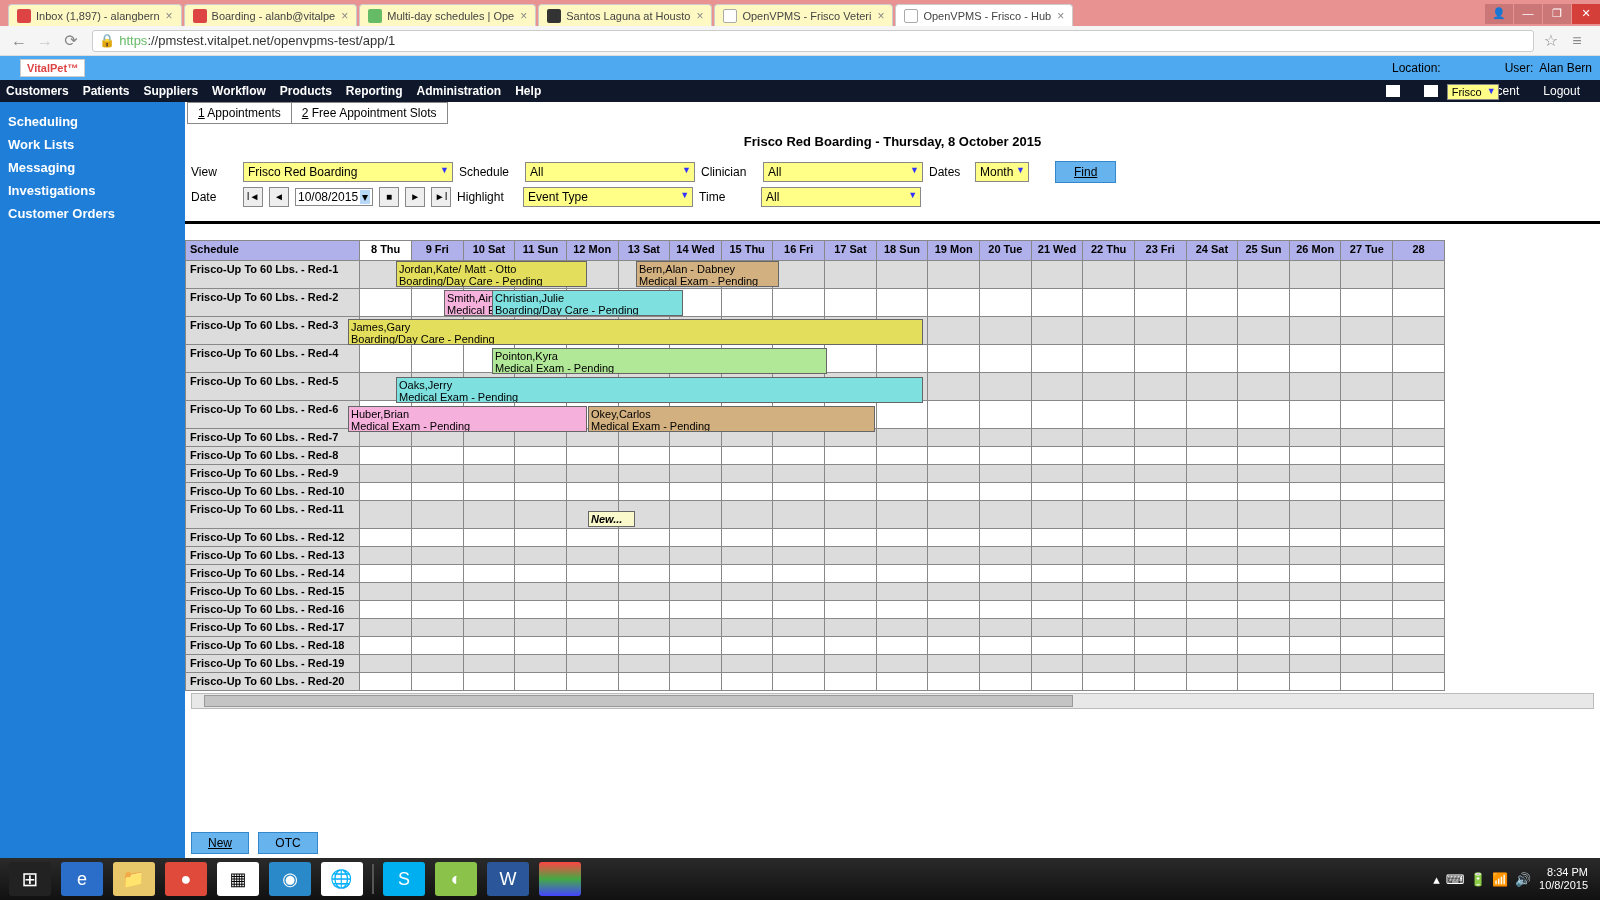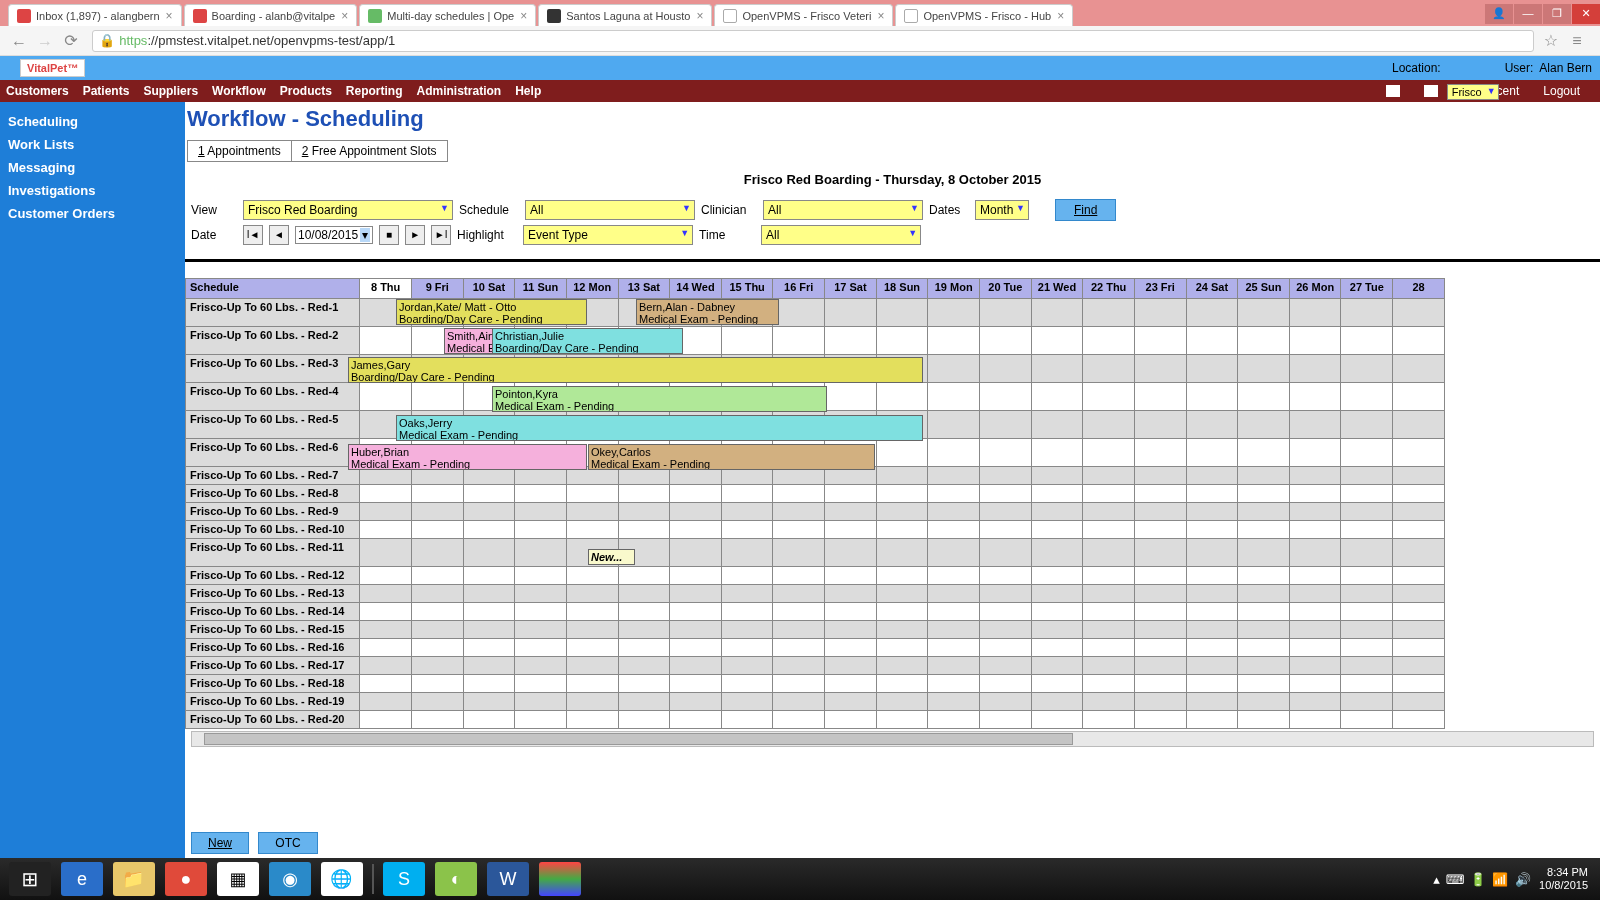--- a/index.html
+++ b/index.html
@@ -1,20 +1,20 @@
 <!DOCTYPE html>
 <html><head>
 <meta charset="utf-8">
 <style>
 * { box-sizing: border-box; margin: 0; padding: 0; font-family: Arial, sans-serif; }
 body { width: 1600px; height: 900px; overflow: hidden; background: #fff; font-size: 12px; }
 
 
 .chrome-tabs { height: 26px; background: #e89292; display: flex; align-items: flex-end; padding-left: 8px; }
-.chrome-tab { height: 22px; background: #ffffff; border-radius: 4px 4px 0 0; padding: 3px 8px; margin-right: 2px; display: flex; align-items: center; font-size: 11px; color: #444; max-width: 180px; white-space: nowrap; overflow: hidden; border: 1px solid #ccc; border-bottom: none; }
+.chrome-tab { height: 22px; background: #fef9c3; border-radius: 4px 4px 0 0; padding: 3px 8px; margin-right: 2px; display: flex; align-items: center; font-size: 11px; color: #444; max-width: 180px; white-space: nowrap; overflow: hidden; border: 1px solid #ccc; border-bottom: none; }
 .chrome-tab.active { background: #fff; }
 .tab-close { margin-left: 6px; color: #888; font-size: 12px; }
 .tab-icon { width: 14px; height: 14px; margin-right: 5px; display: inline-block; background: #d44; border-radius: 2px; flex-shrink: 0; }
 .tab-icon.page { background: #fff; border: 1px solid #aaa; }
 .tab-icon.green { background: #6b6; }
 .tab-icon.dark { background: #333; }
 .win-controls { margin-left: auto; display: flex; height: 22px; }
 .win-btn { width: 28px; height: 20px; background: #c77; color: #fff; text-align: center; line-height: 18px; font-size: 11px; margin-left: 1px; }
 .win-btn.close { background: #d43f3a; }
 
@@ -25,21 +25,21 @@
 .addr-proto { color: #6b6; }
 
 
 .app-header { height: 24px; background: #4fa9f0; display: flex; align-items: center; padding: 0 8px; color: #000; font-size: 12px; }
 .logo { background: #fff; padding: 2px 6px; font-weight: bold; color: #d44; border: 1px solid #ccc; font-size: 11px; margin-left: 12px; }
 .app-header .right { margin-left: auto; display: flex; align-items: center; gap: 6px; }
 .loc-sel { background: #ffff88; border: 1px solid #888; padding: 1px 16px 1px 4px; font-size: 11px; position: relative; margin-top: 48px; }
 .loc-sel::after { content: "▼"; position: absolute; right: 2px; font-size: 9px; color: #33f; }
 
 
-.menu-bar { height: 22px; background: #7f1d1d; display: flex; align-items: center; padding: 0 6px; color: #fff; font-size: 12px; font-weight: bold; }
+.menu-bar { height: 22px; background: #0f172a; display: flex; align-items: center; padding: 0 6px; color: #fff; font-size: 12px; font-weight: bold; }
 .menu-bar span { margin-right: 14px; }
 .menu-right { margin-left: auto; display: flex; align-items: center; gap: 10px; font-weight: normal; }
 .icon-sm { width: 14px; height: 12px; background: #fff; display: inline-block; }
 
 
 .body { display: flex; height: calc(100% - 26px - 30px - 24px - 22px - 42px); }
 .sidebar { width: 185px; background: #1e7ed8; color: #fff; padding: 8px; font-size: 13px; font-weight: bold; }
 .sidebar div { padding: 4px 0; }
 
 .main { flex: 1; background: #fff; overflow: hidden; display: flex; flex-direction: column; }
@@ -186,21 +186,20 @@
 
 <div class="body">
   <div class="sidebar" id="sidebar">
       <div>Scheduling</div>
       <div>Work Lists</div>
       <div>Messaging</div>
       <div>Investigations</div>
       <div>Customer Orders</div>
     </div>
   <div class="main">
-    <div class="page-title">Workflow - Scheduling</div>
     <div class="subtabs">
       <div class="subtab"><span class="u">1</span> <span>Appointments</span></div>
       <div class="subtab"><span class="u">2</span> <span>Free Appointment Slots</span></div>
     </div>
     <div class="sched-header">Frisco Red Boarding - Thursday, 8 October 2015</div>
 
     <div class="filters">
       <div class="filter-row">
         <span class="flabel">View</span>
         <span class="sel w1">Frisco Red Boarding</span>

